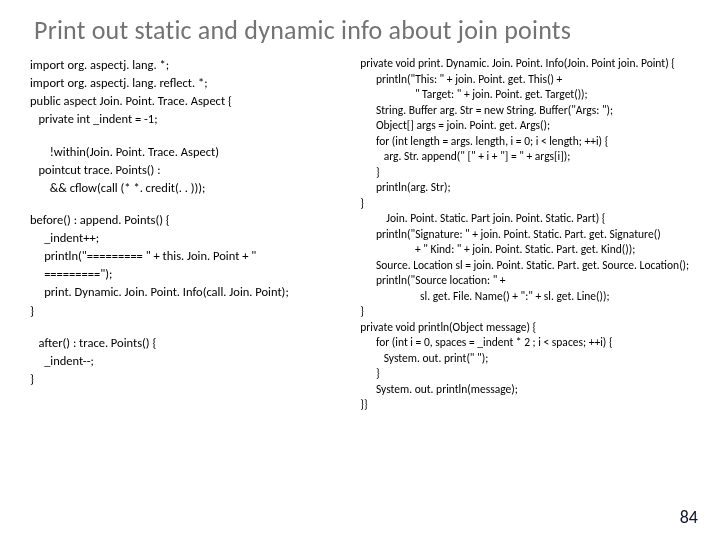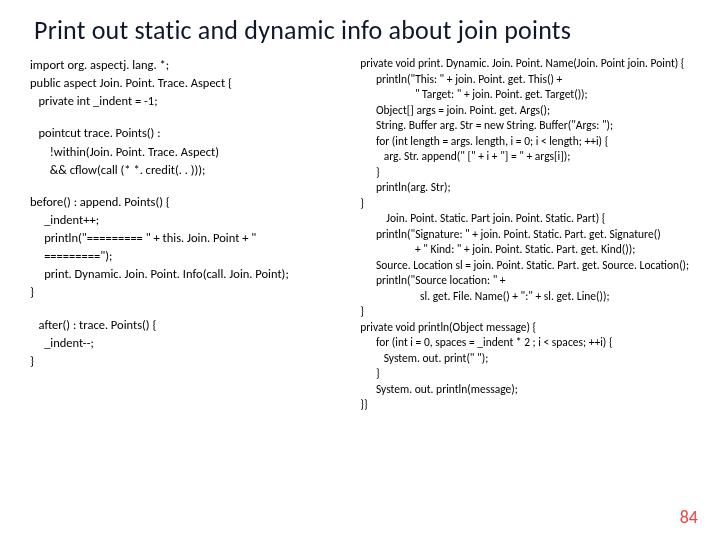--- a/index.html
+++ b/index.html
@@ -11,21 +11,21 @@
     font-family: "Segoe UI", "Calibri", Arial, sans-serif;
     overflow: hidden;
   }
   .slide {
     position: relative;
     width: 720px;
     height: 540px;
     box-sizing: border-box;
   }
   .title {
-    color: #0f172a;
+    color: #737373;
     font-size: 26px;
     font-weight: 400;
     padding: 14px 0 10px 34px;
     letter-spacing: 0.2px;
   }
   .body {
     display: flex;
     flex-direction: row;
     padding: 0 20px 0 30px;
   }
@@ -49,55 +49,56 @@
     white-space: pre;
   }
   .blank {
     height: 14px;
   }
   .pg {
     position: absolute;
     right: 22px;
     bottom: 12px;
     font-size: 18px;
-    color: #ef4444;
+    color: #0f172a;
   }
 </style>
 </head>
 <body>
 
 <div class="slide">
   <div class="title">Print out static and dynamic info about join points</div>
   <div class="body">
     <div class="col col-left" id="col-left">
         <div class="line">import org. aspectj. lang. *;</div>
+        <div class="line">import org. aspectj. lang. reflect. *;</div>
         <div class="line">public aspect Join. Point. Trace. Aspect {</div>
         <div class="line">   private int _indent = -1;</div>
         <div class="blank"></div>
+        <div class="line">       !within(Join. Point. Trace. Aspect)</div>
         <div class="line">   pointcut trace. Points() :</div>
-        <div class="line">       !within(Join. Point. Trace. Aspect)</div>
         <div class="line">       &amp;&amp; cflow(call (* *. credit(. . )));</div>
         <div class="blank"></div>
         <div class="line">before() : append. Points() {</div>
         <div class="line">     _indent++;</div>
         <div class="line">     println("========= " + this. Join. Point + "</div>
         <div class="line">     =========");</div>
         <div class="line">     print. Dynamic. Join. Point. Info(call. Join. Point);</div>
         <div class="line">}</div>
         <div class="blank"></div>
         <div class="line">   after() : trace. Points() {</div>
         <div class="line">     _indent--;</div>
         <div class="line">}</div>
       </div>
     <div class="col col-right" id="col-right">
-        <div class="line">private void print. Dynamic. Join. Point. Name(Join. Point join. Point) {</div>
+        <div class="line">private void print. Dynamic. Join. Point. Info(Join. Point join. Point) {</div>
         <div class="line">      println("This: " + join. Point. get. This() +</div>
         <div class="line">                     " Target: " + join. Point. get. Target());</div>
+        <div class="line">      String. Buffer arg. Str = new String. Buffer("Args: ");</div>
         <div class="line">      Object[] args = join. Point. get. Args();</div>
-        <div class="line">      String. Buffer arg. Str = new String. Buffer("Args: ");</div>
         <div class="line">      for (int length = args. length, i = 0; i &lt; length; ++i) {</div>
         <div class="line">         arg. Str. append(" [" + i + "] = " + args[i]);</div>
         <div class="line">      }</div>
         <div class="line">      println(arg. Str);</div>
         <div class="line">}</div>
         <div class="line">          Join. Point. Static. Part join. Point. Static. Part) {</div>
         <div class="line">      println("Signature: " + join. Point. Static. Part. get. Signature()</div>
         <div class="line">                     + " Kind: " + join. Point. Static. Part. get. Kind());</div>
         <div class="line">      Source. Location sl = join. Point. Static. Part. get. Source. Location();</div>
         <div class="line">      println("Source location: " +</div>

